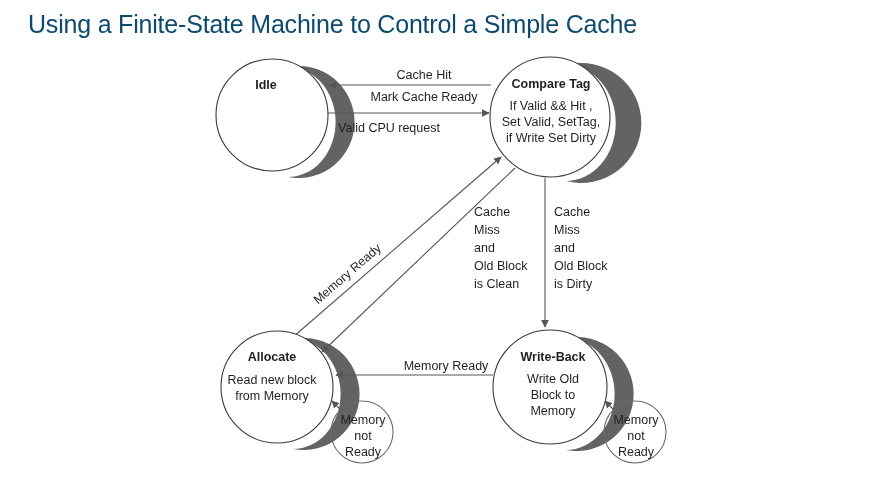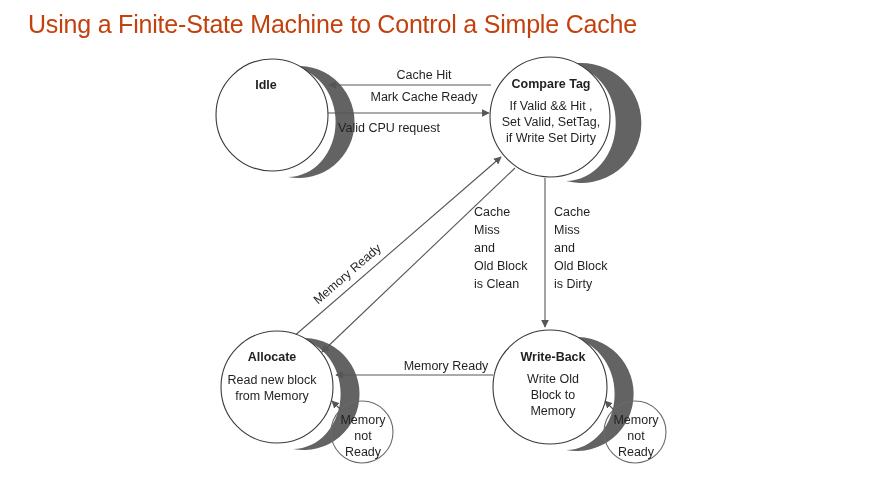--- a/index.html
+++ b/index.html
@@ -16,21 +16,21 @@
     color: #1a1a1a;
   }
   #page-title {
     position: absolute;
     left: 28px;
     top: 10px;
     font-family: "Liberation Sans", sans-serif;
     font-size: 25px;
     font-weight: 400;
     letter-spacing: -0.2px;
-    color: #c2410c;
+    color: #0c4a6e;
     white-space: nowrap;
   }
   #diagram {
     position: absolute;
     left: 0;
     top: 0;
     width: 873px;
     height: 478px;
   }
   svg text {

